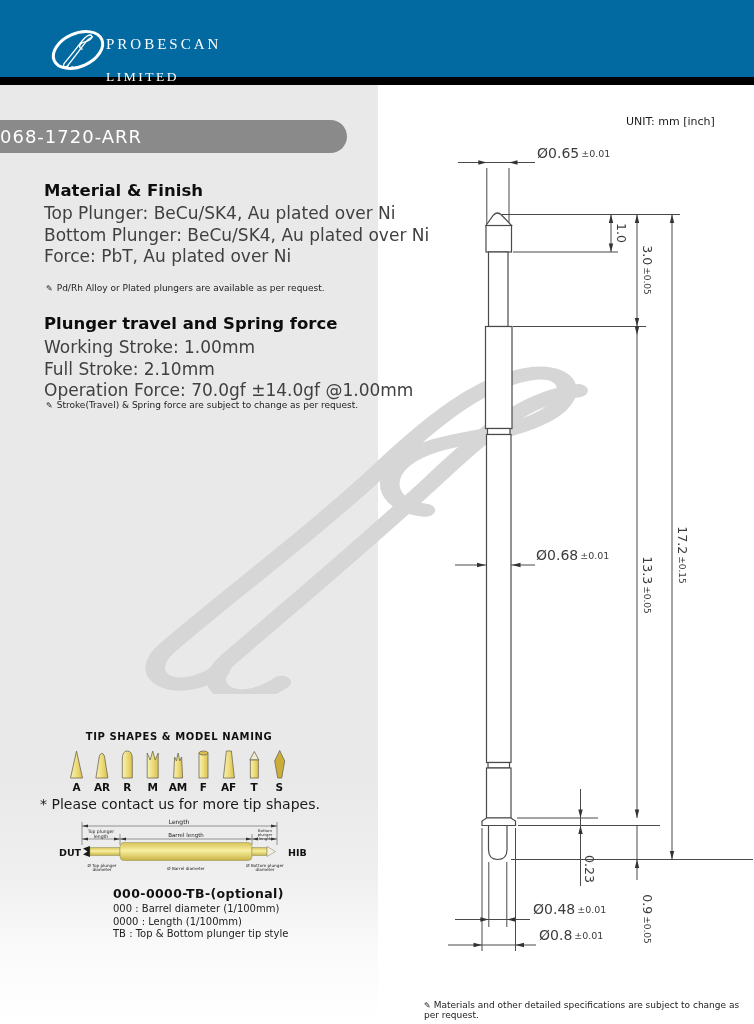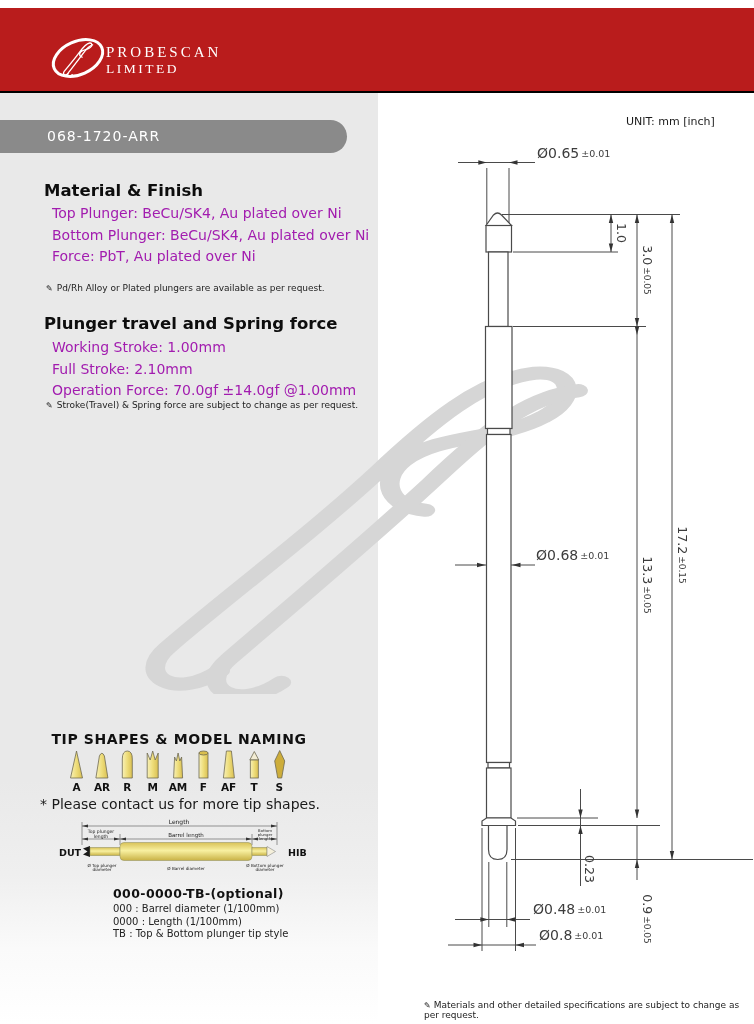--- a/index.html
+++ b/index.html
@@ -1,37 +1,37 @@
 <!DOCTYPE html>
 <html><head>
 <meta charset="utf-8">
 <style>
   html,body{margin:0;padding:0;background:#fff;}
   .page{position:relative;width:754px;height:1024px;overflow:hidden;background:#fff;
         font-family:"DejaVu Sans",sans-serif;color:#1a1a1a;}
   .abs{position:absolute;}
   
-  .header{left:0;top:8px;width:754px;height:85px;background:#b91c1c;border-bottom:2px solid #000000;box-sizing:border-box;}
+  .header{left:0;top:0;width:754px;height:85px;background:#0369a1;border-bottom:8px solid #000000;box-sizing:border-box;}
   .brand{left:106px;top:37px;color:#fff;font-family:"Liberation Serif",serif;line-height:1;}
   .brand .l1{font-size:15px;letter-spacing:3px;}
-  .brand .l2{font-size:13.5px;letter-spacing:2.5px;margin-top:2px;}
+  .brand .l2{font-size:13.5px;letter-spacing:2.5px;margin-top:18px;}
   
   .left-panel{left:0;top:85px;width:378px;height:939px;
      background:linear-gradient(180deg,#e9e9e9 0%,#e9e9e9 74%,#efefef 84%,#fafafa 92%,#ffffff 100%);}
   .watermark{left:133px;top:344px;width:480px;height:350px;color:#d6d6d6;}
   
   .pill{left:0;top:120px;width:347px;height:33px;background:#8a8a8a;border-radius:0 17px 17px 0;
-        color:#fff;font-size:14px;line-height:33px;padding-left:47px;box-sizing:border-box;letter-spacing:1px;}
+        color:#fff;font-size:18px;line-height:33px;box-sizing:border-box;letter-spacing:1px;}
   .sec-title{font-weight:bold;font-size:16.5px;color:#0d0d0d;}
-  .body-lines{font-size:14px;line-height:21.5px;color:#a21caf;margin-left:8px;}
+  .body-lines{font-size:17px;line-height:21.5px;color:#404040;}
   .note{font-size:9px;color:#222;}
   .note .pen{font-size:8px;margin-right:4px;}
   .unit{left:626px;top:115px;font-size:11px;color:#1b1b1b;}
   
-  .tip-title{left:44px;top:731px;width:270px;text-align:center;font-size:14px;font-weight:bold;letter-spacing:0.6px;color:#111;}
+  .tip-title{left:44px;top:731px;width:270px;text-align:center;font-size:10px;font-weight:bold;letter-spacing:0.6px;color:#111;}
   .tip-labels{left:64px;top:781px;width:228px;display:flex;}
   .tip-labels span{width:25.4px;text-align:center;font-size:10.5px;font-weight:bold;color:#111;}
   .tip-note{left:40px;top:796px;width:280px;text-align:center;font-size:14px;color:#1a1a1a;}
   .model-bold{left:113px;top:886px;font-size:12.5px;font-weight:bold;letter-spacing:0.4px;color:#111;}
   .legend{left:113px;top:903px;font-size:10px;line-height:12.5px;color:#222;}
   
   .footer-bar{left:0;top:953px;width:277px;height:34px;background:#4273b4;color:#fff;
       font-family:"Liberation Serif",serif;font-style:italic;font-size:19px;line-height:34px;text-align:center;}
   .bottom-note{left:424px;top:1000px;width:330px;font-size:9px;color:#222;}
   .bottom-note .pen{font-size:8px;margin-right:3px;}

